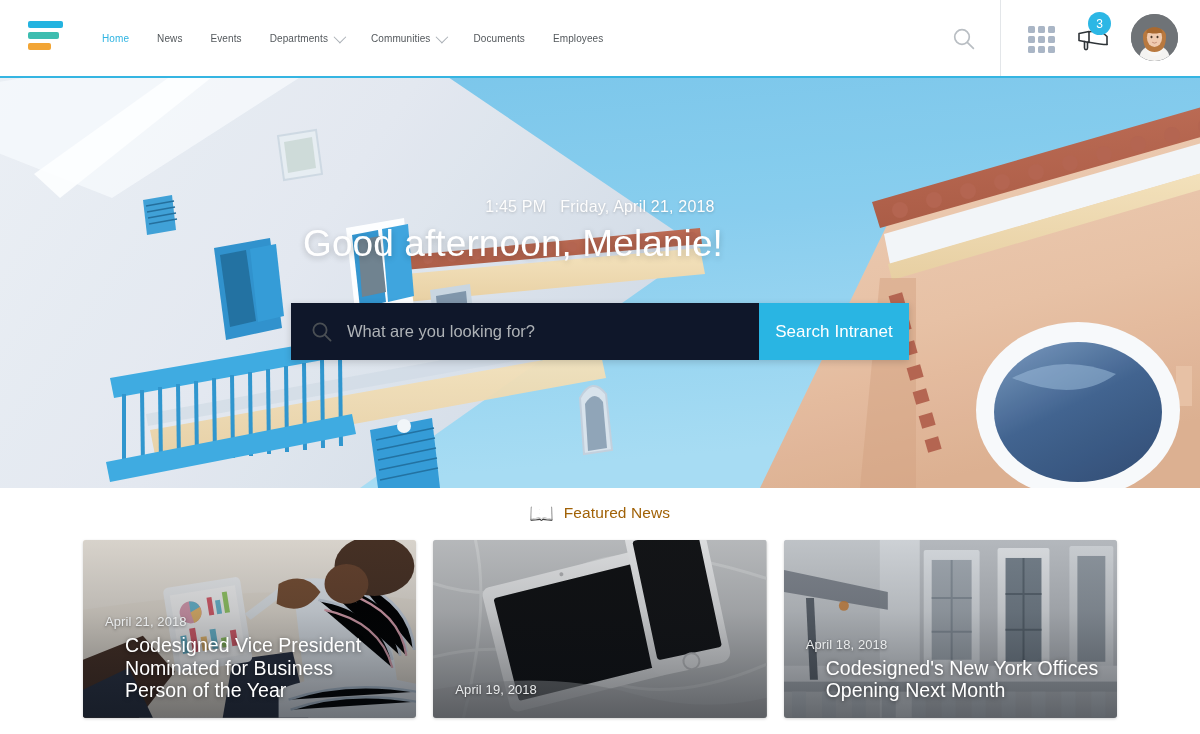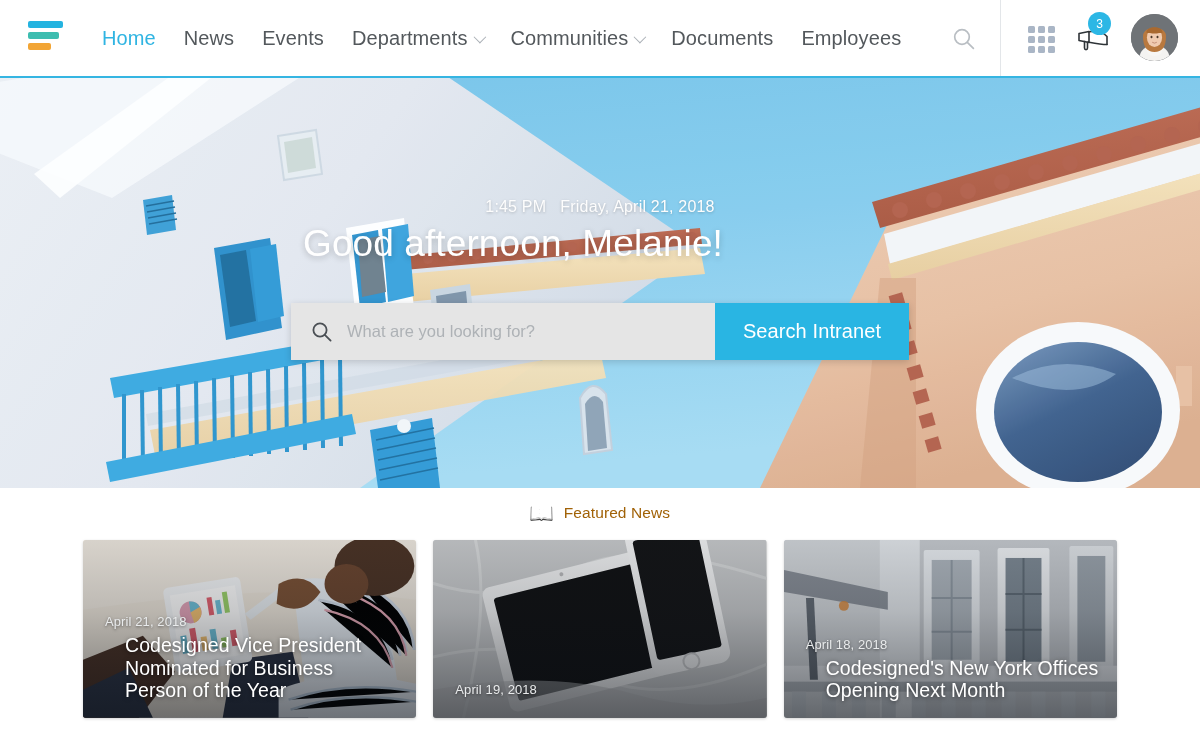--- a/index.html
+++ b/index.html
@@ -61,21 +61,21 @@
     display: flex;
     align-items: center;
     gap: 0px;
   }
   .nav-item {
     display: flex;
     align-items: center;
     gap: 6px;
     height: 76px;
     padding: 18px 14px;
-    font-size: 20px;
+    font-size: 10px;
     color: #53585c;
     cursor: pointer;
     white-space: nowrap;
     letter-spacing: 0.1px;
   }
   .nav-item.active { color: #2fb4e2; }
   .caret {
     display: inline-block;
     width: 9px; height: 9px;
     border-right: 1.4px solid #a9afb5;
@@ -179,41 +179,41 @@
 
   .searchbar {
     position: absolute;
     top: 225px; left: 291px;
     width: 618px; height: 57px;
     display: flex;
     box-shadow: 0 2px 7px rgba(0,0,0,0.16);
   }
   .searchbar-input {
     flex: 1;
-    background: #e5e5e5;
+    background: #0f172a;
     display: flex;
     align-items: center;
     padding-left: 20px;
     gap: 14px;
   }
   .searchbar-input input {
     flex: 1;
     border: none;
     outline: none;
     font-family: "Liberation Sans", sans-serif;
     font-size: 16.5px;
     color: #6d7277;
     background: transparent;
   }
   .searchbar-input input::placeholder { color: #aeb2b6; }
   .search-btn {
-    width: 194px;
+    width: 150px;
     background: #29b5e3;
     color: #ffffff;
-    font-size: 20px;
+    font-size: 17px;
     display: flex;
     align-items: center;
     justify-content: center;
     cursor: pointer;
     letter-spacing: 0.1px;
   }
 
   
   .featured-header {
     position: absolute;

